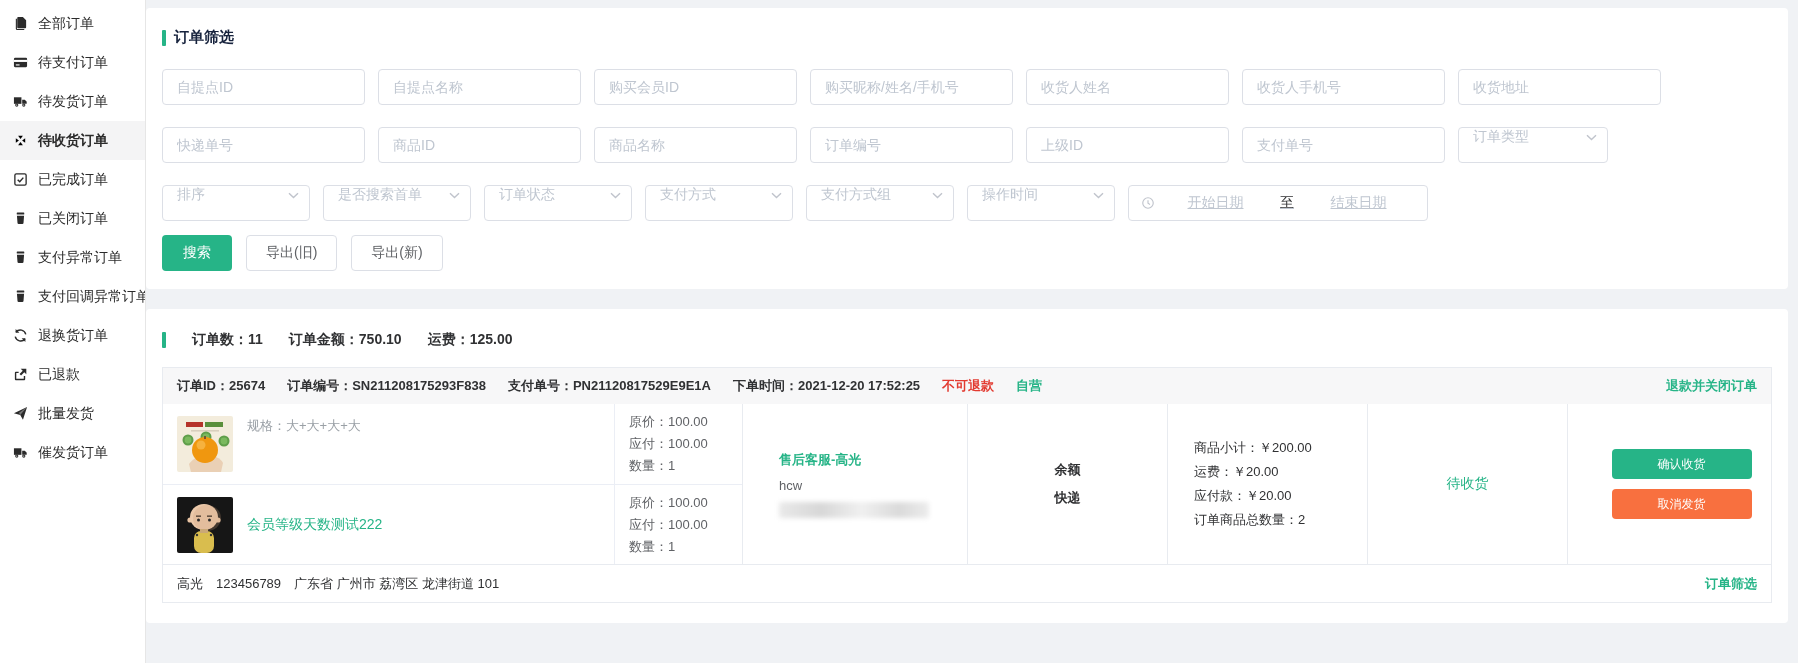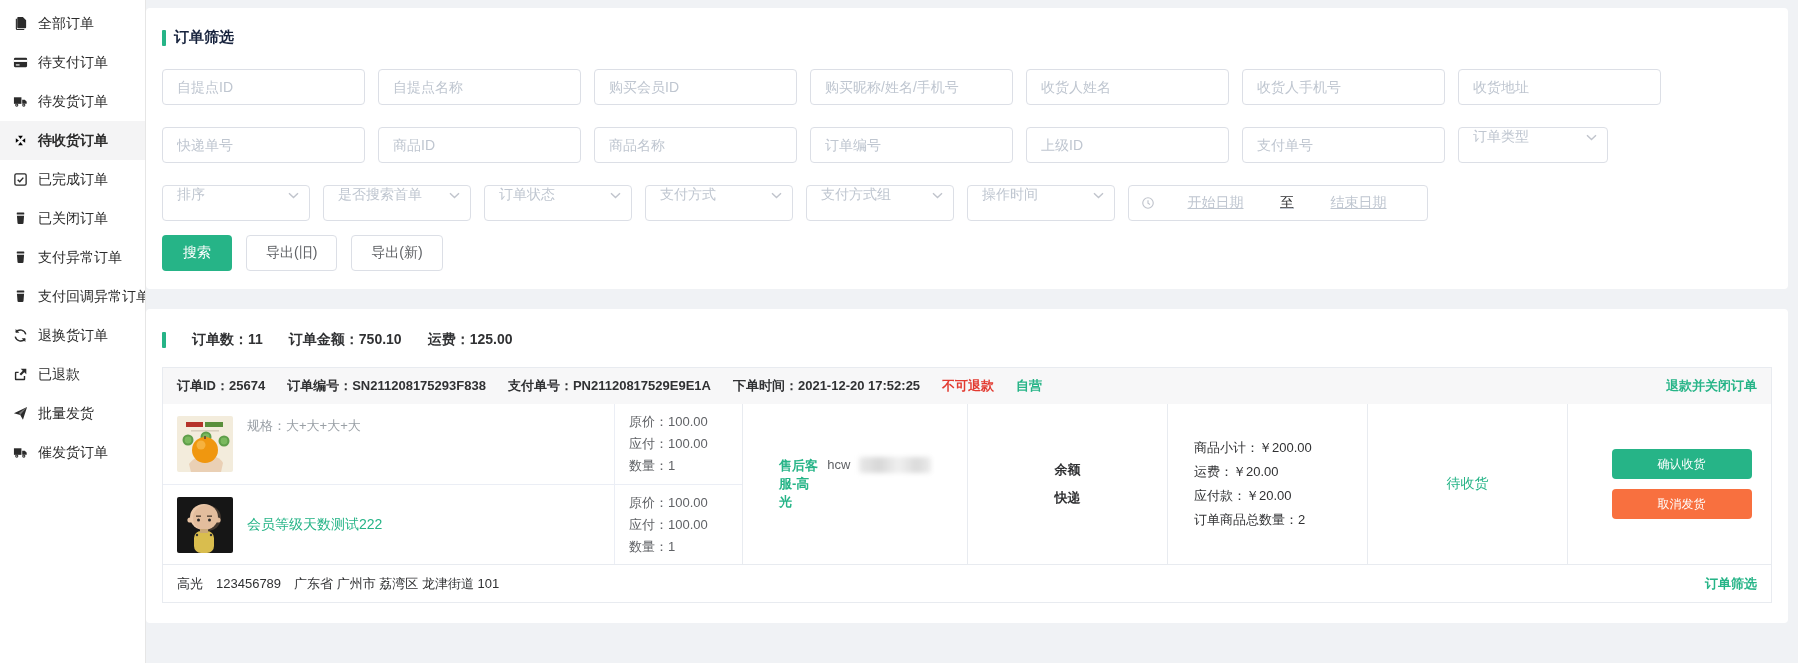--- a/index.html
+++ b/index.html
@@ -63,21 +63,21 @@
   .prod-main{flex:1;display:flex;gap:14px;padding:10px 0 10px 14px;}
   .prod-img{width:56px;height:56px;border-radius:2px;overflow:hidden;flex:none;align-self:center;cursor:pointer;}
   .prod-info{flex:1;display:flex;flex-direction:column;justify-content:space-between;padding:3px 0;}
   .prod-info.center{justify-content:center;}
   .prod-name{font-size:14px;color:var(--green);cursor:pointer;}
   .prod-spec{font-size:13px;color:#9aa0a6;}
   .prod-price{width:128px;border-left:1px solid #ebeef5;display:flex;flex-direction:column;justify-content:center;gap:4px;padding-left:14px;font-size:13px;color:var(--txt2);}
 
   .col{border-right:1px solid var(--line);display:flex;flex-direction:column;align-items:center;justify-content:center;}
   .col.svc{width:225px;}
-  .svc-inner{width:152px;display:flex;gap:9px;}
+  .svc-inner{width:152px;display:flex;flex-direction:column;gap:9px;}
   .svc-title{font-size:13px;font-weight:700;color:var(--green);}
   .svc-contact{font-size:13px;color:var(--txt2);}
   .blur-strip{width:150px;height:16px;border-radius:2px;background:linear-gradient(90deg,#e9e9e9,#d7d7d7 28%,#f0f0f0 55%,#dadada 80%,#ececec);filter:blur(2.5px);}
   .col.pay{width:200px;font-size:13px;font-weight:600;color:var(--txt);gap:10px;}
   .col.totals{width:200px;align-items:flex-start;padding-left:26px;gap:6px;font-size:13px;color:var(--txt);}
   .col.status{width:200px;font-size:14px;color:var(--green);}
   .col.actions{flex:1;border-right:none;gap:10px;}
   .abtn{width:140px;height:30px;border:none;border-radius:4px;color:#fff;font-size:12px;display:flex;align-items:center;justify-content:center;cursor:pointer;font-family:inherit;margin-left:24px;}
   .abtn.green{background:var(--green);}
   .abtn.orange{background:var(--orange);}

